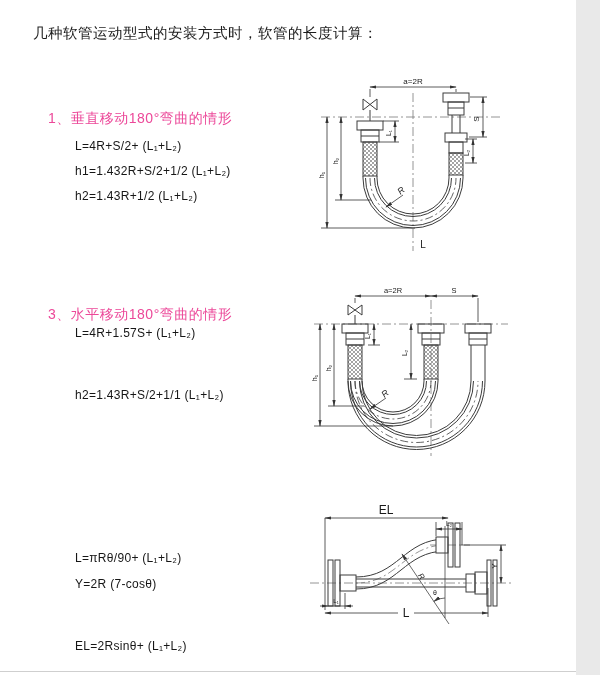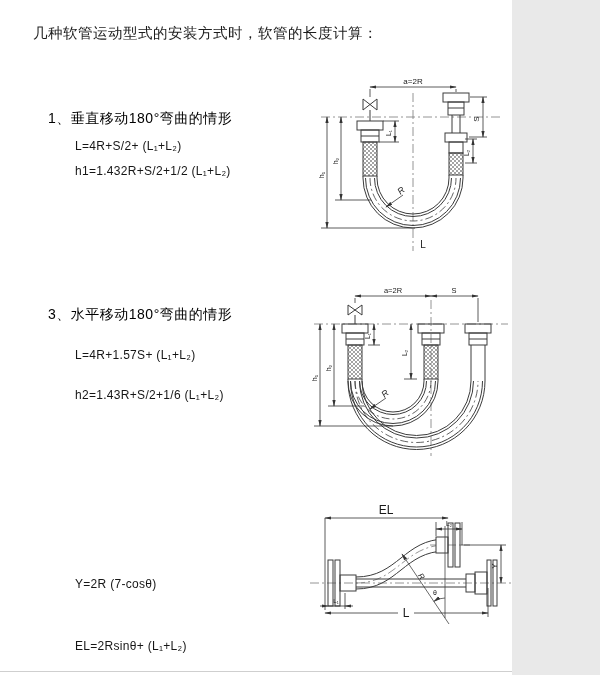--- a/index.html
+++ b/index.html
@@ -1,39 +1,41 @@
 <!DOCTYPE html>
 <html><head>
 <meta charset="utf-8">
 <style>
   html,body{margin:0;padding:0;}
   body{background:#e9e9e9;font-family:"Liberation Sans","DejaVu Sans",sans-serif;}
-  #page{position:relative;width:512px;height:675px;background:#ffffff;overflow:hidden;color:#1a1a1a;}
+  #page{position:relative;width:576px;height:675px;background:#ffffff;overflow:hidden;color:#1a1a1a;}
   .title{position:absolute;left:33px;top:24px;font-size:14.5px;letter-spacing:.5px;color:#1c1c1c;}
-  .sec-heading{position:absolute;font-size:14px;letter-spacing:.5px;color:#000000;white-space:nowrap;}
+  .sec-heading{position:absolute;font-size:14px;letter-spacing:.5px;color:#ec4899;white-space:nowrap;}
   .formula{position:absolute;left:75px;font-size:12px;letter-spacing:.3px;color:#161616;white-space:nowrap;}
   .diagram{position:absolute;}
   svg text{font-family:"Liberation Sans","DejaVu Sans",sans-serif;fill:#1a1a1a;}
   .bottom-rule{position:absolute;left:0;top:671px;width:600px;height:1px;background:#cfcfcf;}
 </style>
 </head>
 <body>
 
 <div id="page">
 
   <div class="title">几种软管运动型式的安装方式时，软管的长度计算：</div>
 
   <div class="sec-heading" style="left:48px;top:110px">1、垂直移动180°弯曲的情形</div>
   <div class="formula" style="top:139px">L=4R+S/2+ (L₁+L₂)</div>
   <div class="formula" style="top:164px">h1=1.432R+S/2+1/2 (L₁+L₂)</div>
+  <div class="formula" style="top:189px">h2=1.43R+1/2 (L₁+L₂)</div>
 
   <div class="sec-heading" style="left:48px;top:306px">3、水平移动180°弯曲的情形</div>
-  <div class="formula" style="top:348px">L=4R+1.57S+ (L₁+L₂)</div>
-  <div class="formula" style="top:388px">h2=1.43R+S/2+1/6 (L₁+L₂)</div>
-
+  <div class="formula" style="top:326px">L=4R+1.57S+ (L₁+L₂)</div>
+  <div class="formula" style="top:388px">h2=1.43R+S/2+1/1 (L₁+L₂)</div>
+
+  <div class="formula" style="top:551px">L=πRθ/90+ (L₁+L₂)</div>
   <div class="formula" style="top:577px">Y=2R (7-cosθ)</div>
   <div class="formula" style="top:639px">EL=2Rsinθ+ (L₁+L₂)</div>
 
   <svg class="diagram" style="left:313px;top:75px" width="277" height="182" viewBox="0 0 277 182">
     <defs>
       <marker id="ar" viewBox="0 0 10 6" refX="9" refY="3" markerWidth="9" markerHeight="6" orient="auto-start-reverse">
         <path d="M0,0.6 L10,3 L0,5.4 Z" fill="#333"></path>
       </marker>
       <pattern id="braid" width="4" height="4" patternUnits="userSpaceOnUse">
         <path d="M0,4 L4,0 M0,0 L4,4" stroke="#666" stroke-width="0.6"></path>

